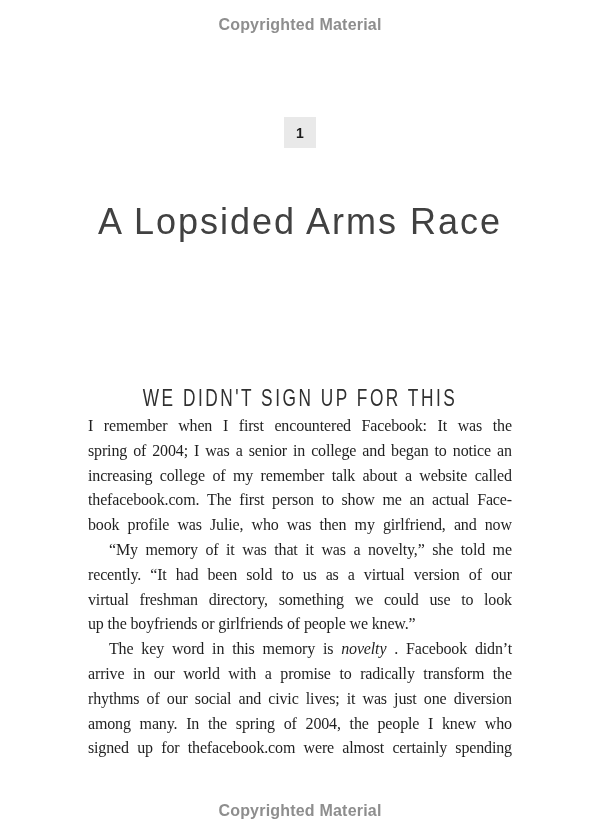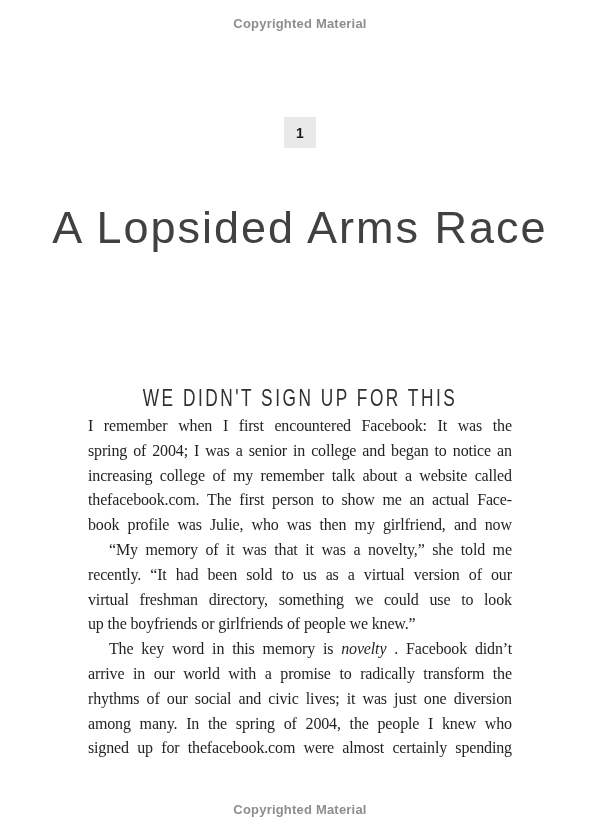--- a/index.html
+++ b/index.html
@@ -9,21 +9,21 @@
     width:600px;height:840px;
     background:#ffffff;
     overflow:hidden;
     font-family:"Liberation Serif", serif;
   }
   .copyright{
     position:absolute;left:0;width:100%;
     text-align:center;
     font-family:"Liberation Sans", sans-serif;
     font-weight:700;
-    font-size:13px;
+    font-size:16px;
     color:#8e8e8e;
     letter-spacing:0.2px;
   }
   .copyright.top{top:16px;}
   .copyright.bottom{top:802px;}
   .chapter-box{
     position:absolute;top:117px;left:50%;
     transform:translateX(-50%);
     width:32px;height:31px;
     background:#e9e9e9;
@@ -31,21 +31,21 @@
     font-family:"Liberation Sans", sans-serif;
     font-weight:700;
     font-size:14px;
     color:#1c1c1c;
   }
   .chapter-title{
     position:absolute;top:176px;left:0;width:100%;
     text-align:center;
     font-family:"Liberation Sans", sans-serif;
     font-weight:300;
-    font-size:45px;
+    font-size:36px;
     letter-spacing:2px;
     color:#414141;
     line-height:44px;
   }
   .section-heading{
     position:absolute;top:364px;left:0;width:100%;
     text-align:center;
     font-family:"Liberation Sans", sans-serif;
     font-weight:400;
     font-size:24px;

